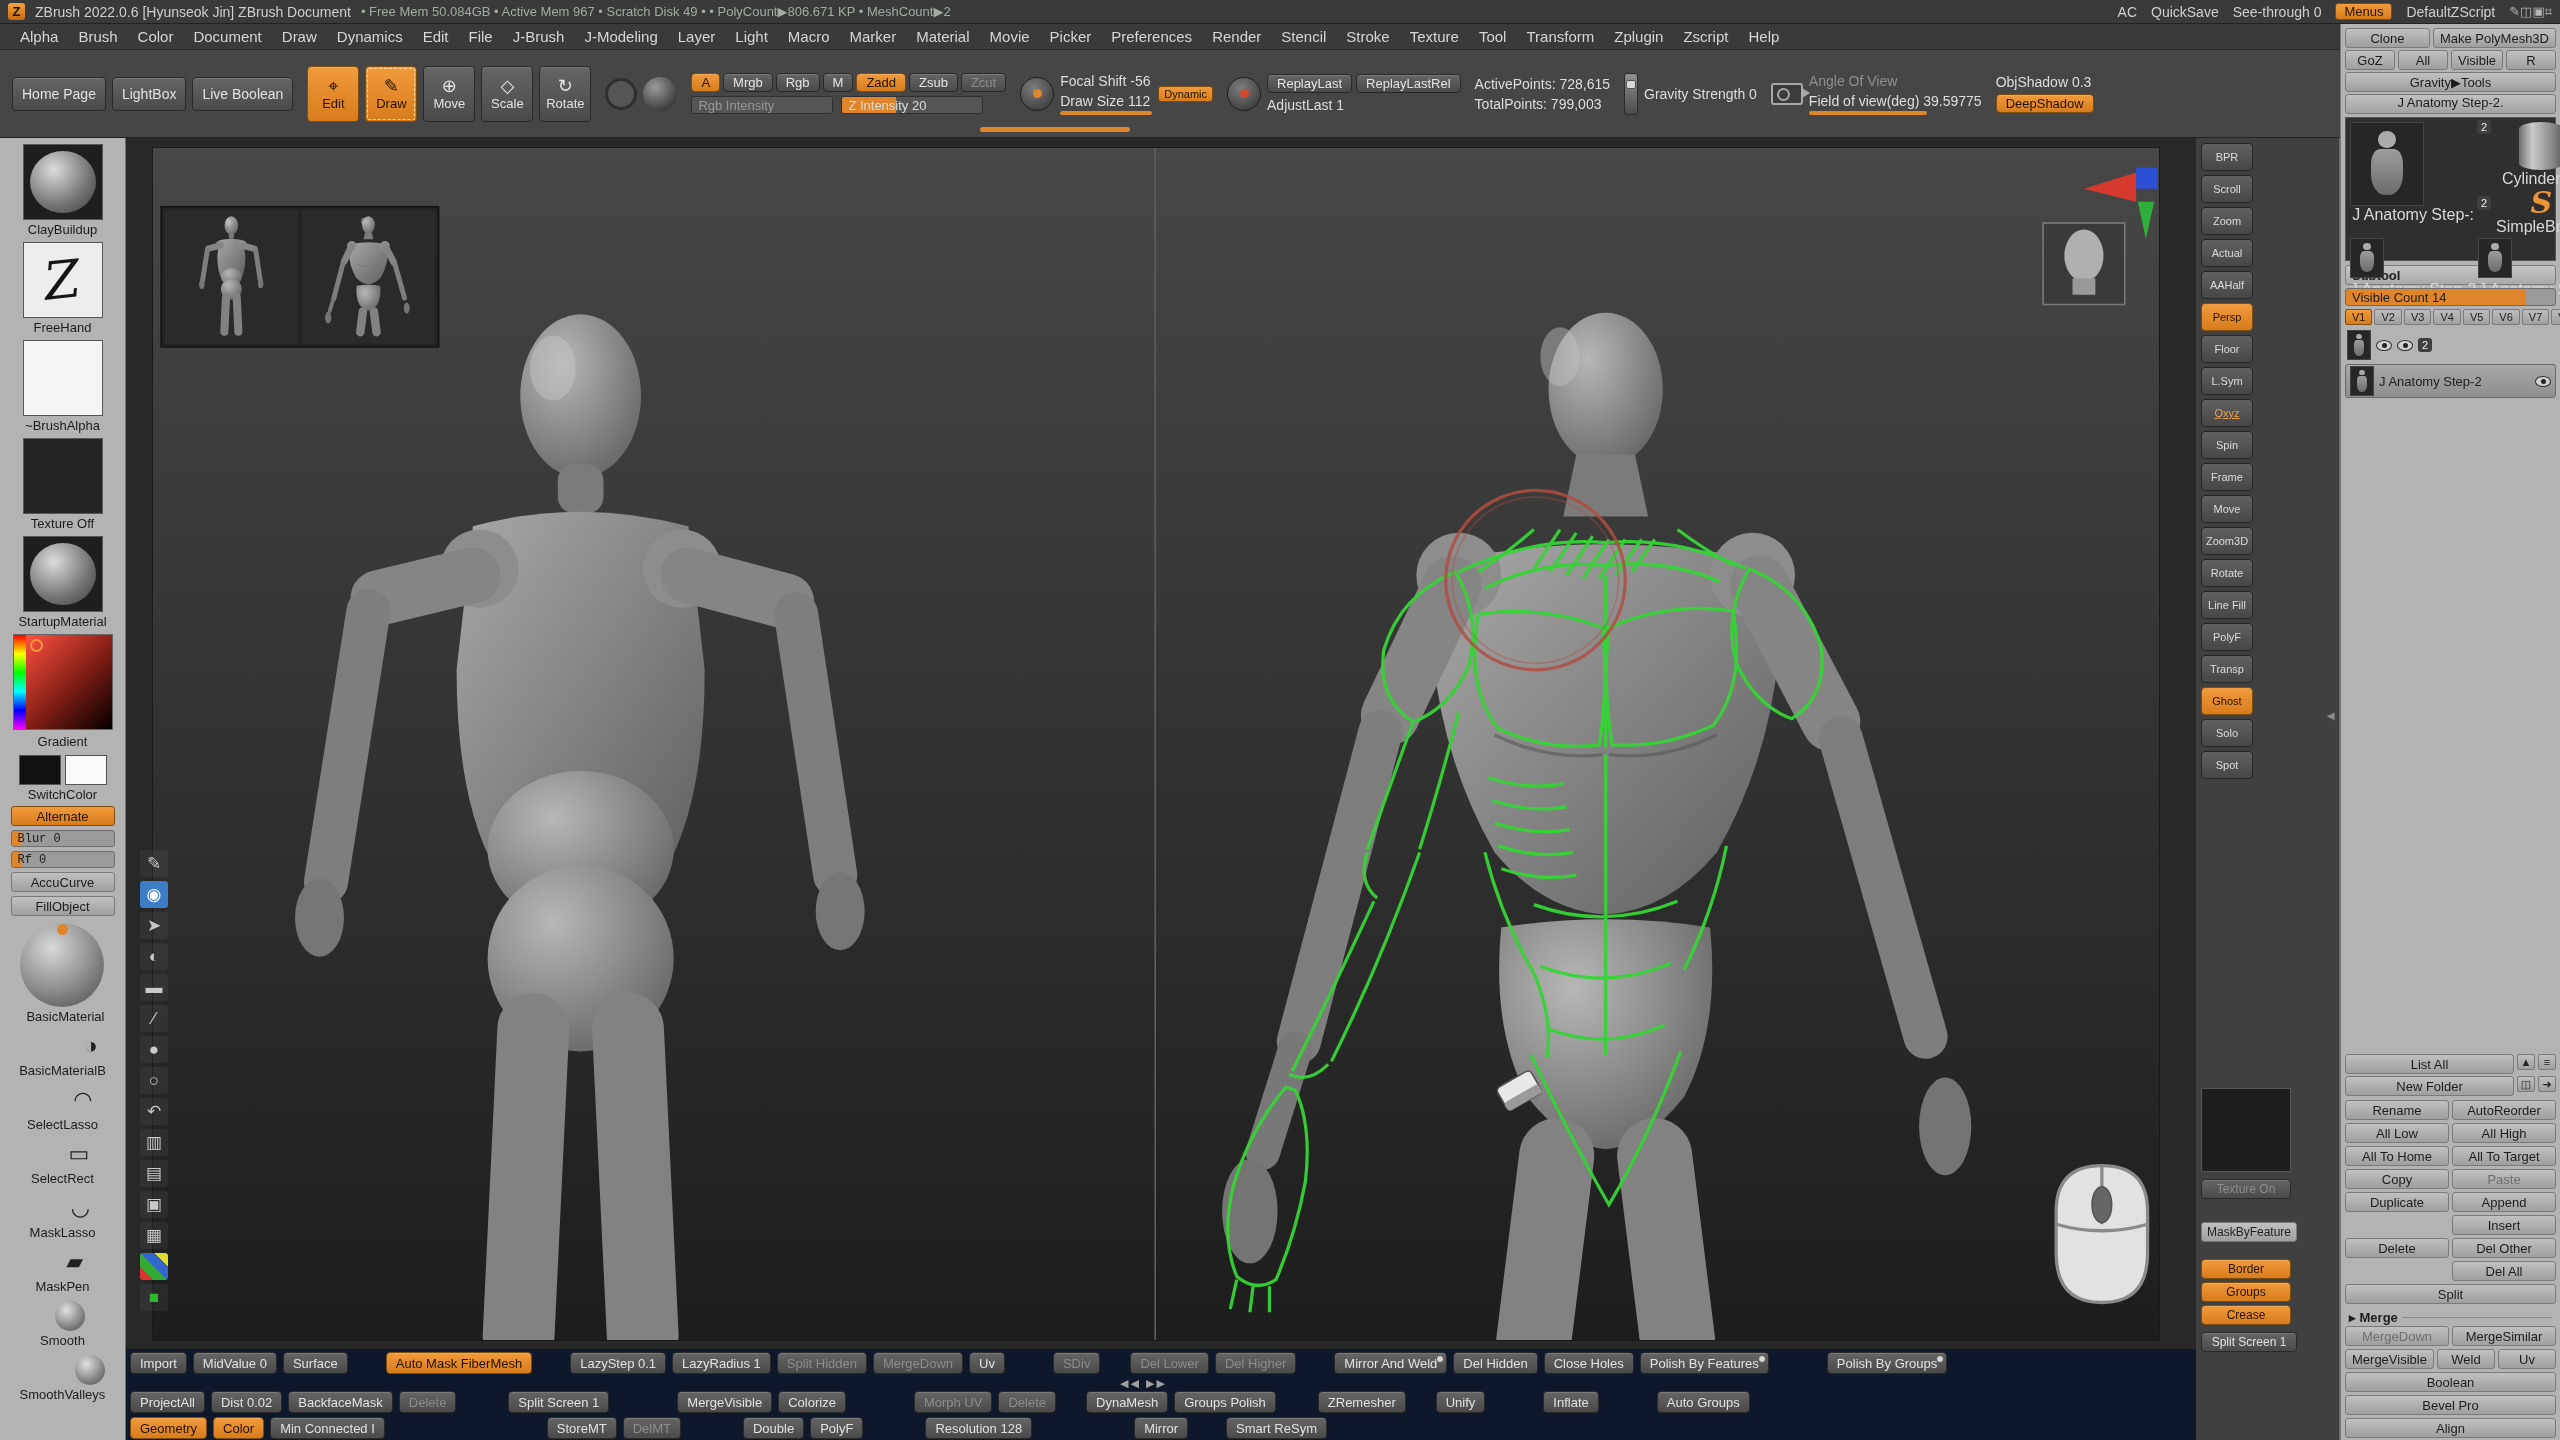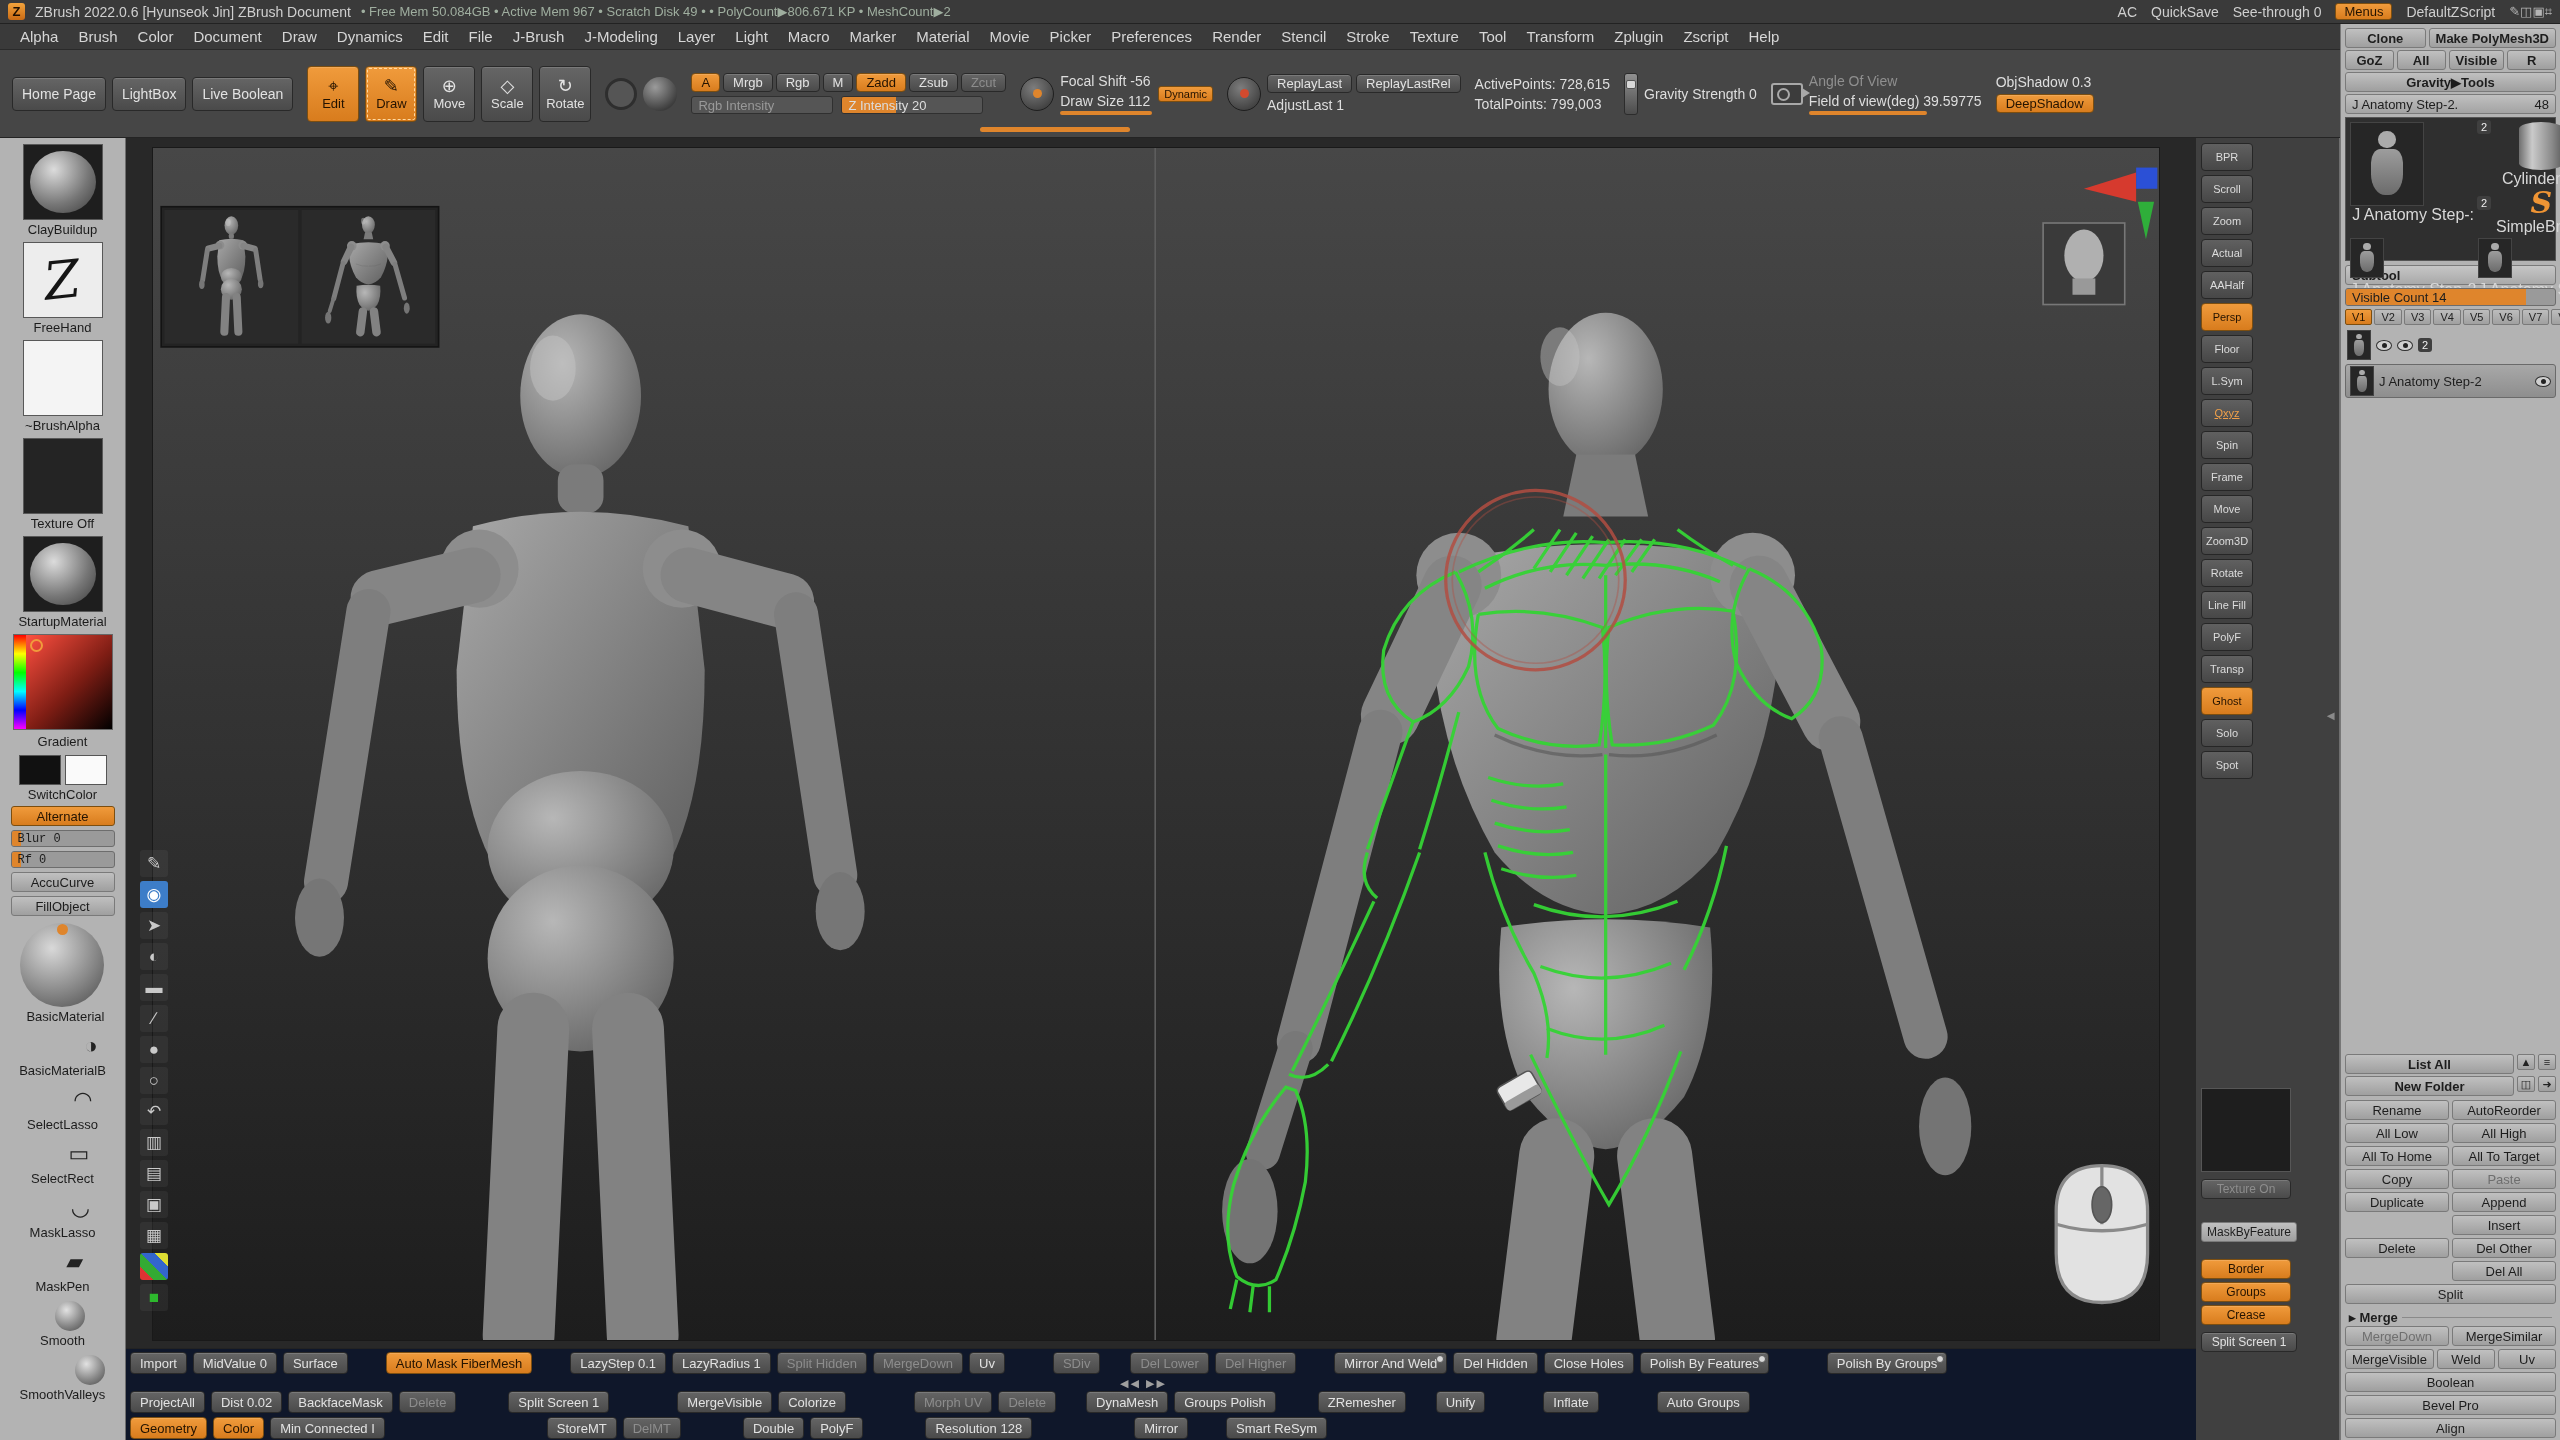--- a/index.html
+++ b/index.html
@@ -124,23 +124,23 @@
   .strip-btn.active{background:linear-gradient(#f09b3c,#d87c1d);color:#241300;border-color:#7c4e10;}
   .strip-btn.accent{color:#f0a04a;text-decoration:underline;}
   .collapse-handle{position:absolute;right:2px;top:570px;color:#8a8a8a;font-size:13px;}
   .gut{position:absolute;left:5px;width:96px;display:flex;flex-direction:column;gap:3px;}
   .texture-preview{width:90px;height:84px;background:#1e1e1e;border:1px solid #565656;margin-bottom:4px;}
 
   
   .tool-tray{position:absolute;left:2340px;top:24px;width:220px;bottom:0;background:#b3b3b3;border-left:1px solid #777;
              display:flex;flex-direction:column;padding:2px 4px;font-size:13px;color:#1d1d1d;}
   .rt-row{display:flex;gap:3px;margin-top:2px;}
-  .rt-row .lb{flex:1;font-weight:bold;}
+  .rt-row .lb{flex:1;}
   .name-row{display:flex;align-items:center;gap:4px;background:linear-gradient(#c0c0c0,#a3a3a3);border:1px solid #7a7a7a;
-            border-radius:3px;height:20px;padding:0 6px;margin-top:2px;}
+            border-radius:3px;height:20px;padding:0 6px;margin-top:2px;flex-direction:column;}
   .name-row .val{margin-left:auto;}
   .thumb-board{position:relative;margin-top:3px;background:#2f2f2f;border:1px solid #555;height:144px;padding:4px;
                display:grid;grid-template-columns:1fr 1fr;grid-template-rows:auto auto;gap:2px;color:#cfcfcf;}
   .big-thumb{width:74px;height:84px;}
   .mini-fig{position:relative;background:#262626;border:1px solid #444;}
   .mini-fig::before{content:"";position:absolute;left:50%;top:10%;width:24%;height:20%;margin-left:-12%;border-radius:50%;background:#ababab;}
   .mini-fig::after{content:"";position:absolute;left:50%;top:32%;width:44%;height:56%;margin-left:-22%;border-radius:30% 30% 45% 45%;
                    background:linear-gradient(#9d9d9d,#6b6b6b);}
   .tb-label{font-size:16px;color:#d8d8d8;text-align:center;white-space:nowrap;overflow:hidden;}
   .cyl{width:44px;height:48px;margin:0 auto;background:linear-gradient(90deg,#6f6f6f,#cacaca 30%,#8a8a8a 75%,#5e5e5e);border-radius:50%/14%;}

